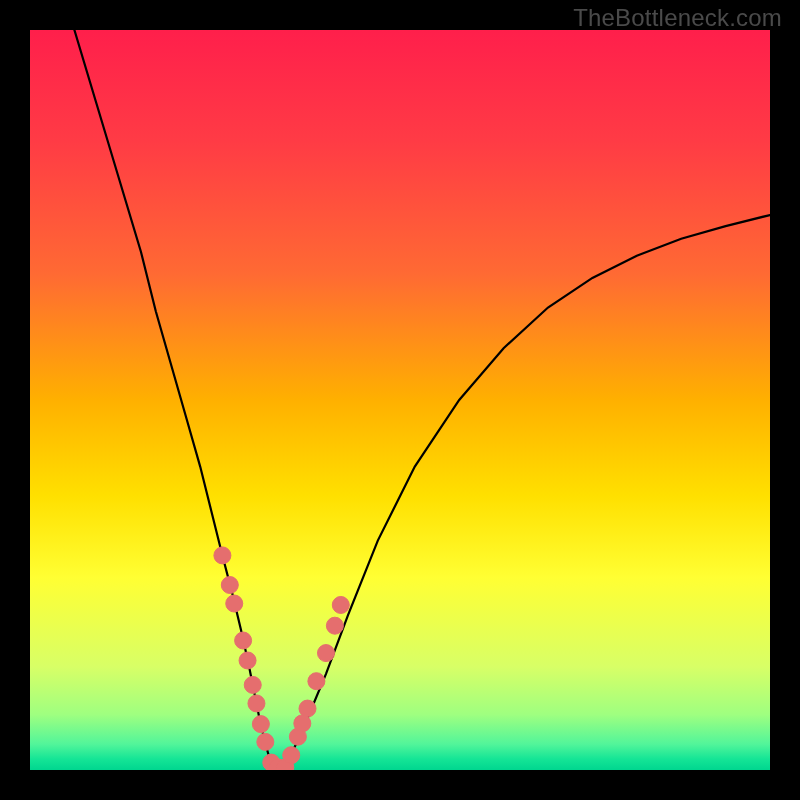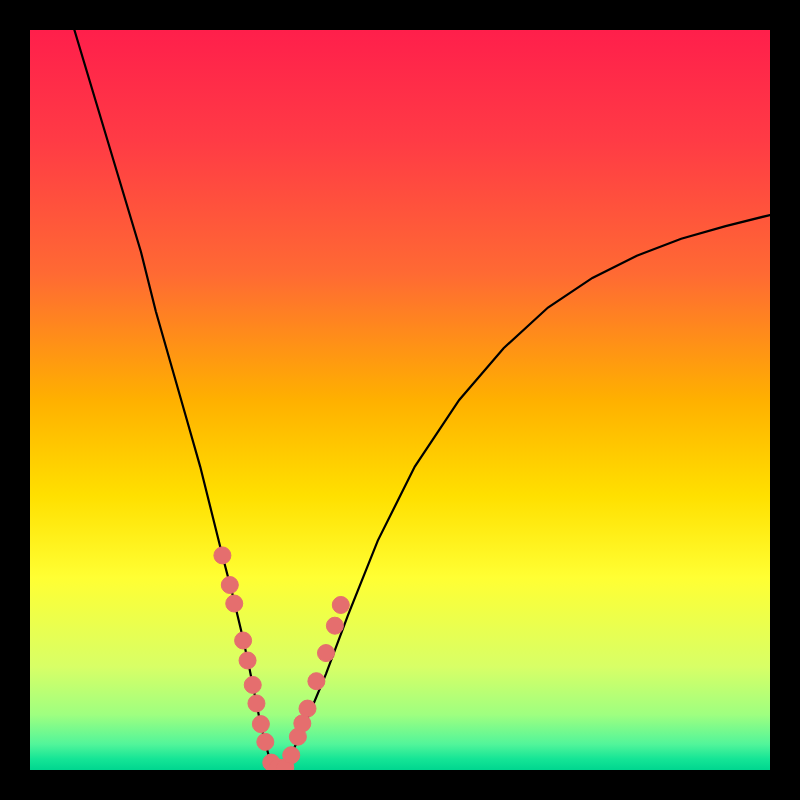--- a/index.html
+++ b/index.html
@@ -78,13 +78,14 @@
           <circle cx="267.88" cy="706.70" r="8.5" fill="#e56e6e" stroke="#e56e6e"></circle>
           <circle cx="272.32" cy="693.38" r="8.5" fill="#e56e6e" stroke="#e56e6e"></circle>
           <circle cx="277.50" cy="678.58" r="8.5" fill="#e56e6e" stroke="#e56e6e"></circle>
           <circle cx="286.38" cy="651.20" r="8.5" fill="#e56e6e" stroke="#e56e6e"></circle>
           <circle cx="296.00" cy="623.08" r="8.5" fill="#e56e6e" stroke="#e56e6e"></circle>
           <circle cx="304.88" cy="595.70" r="8.5" fill="#e56e6e" stroke="#e56e6e"></circle>
           <circle cx="310.80" cy="574.98" r="8.5" fill="#e56e6e" stroke="#e56e6e"></circle>
         </g>
     </svg>
   </div>
+  <div class="watermark">TheBottleneck.com</div>
 </div>
 
 </body></html>

